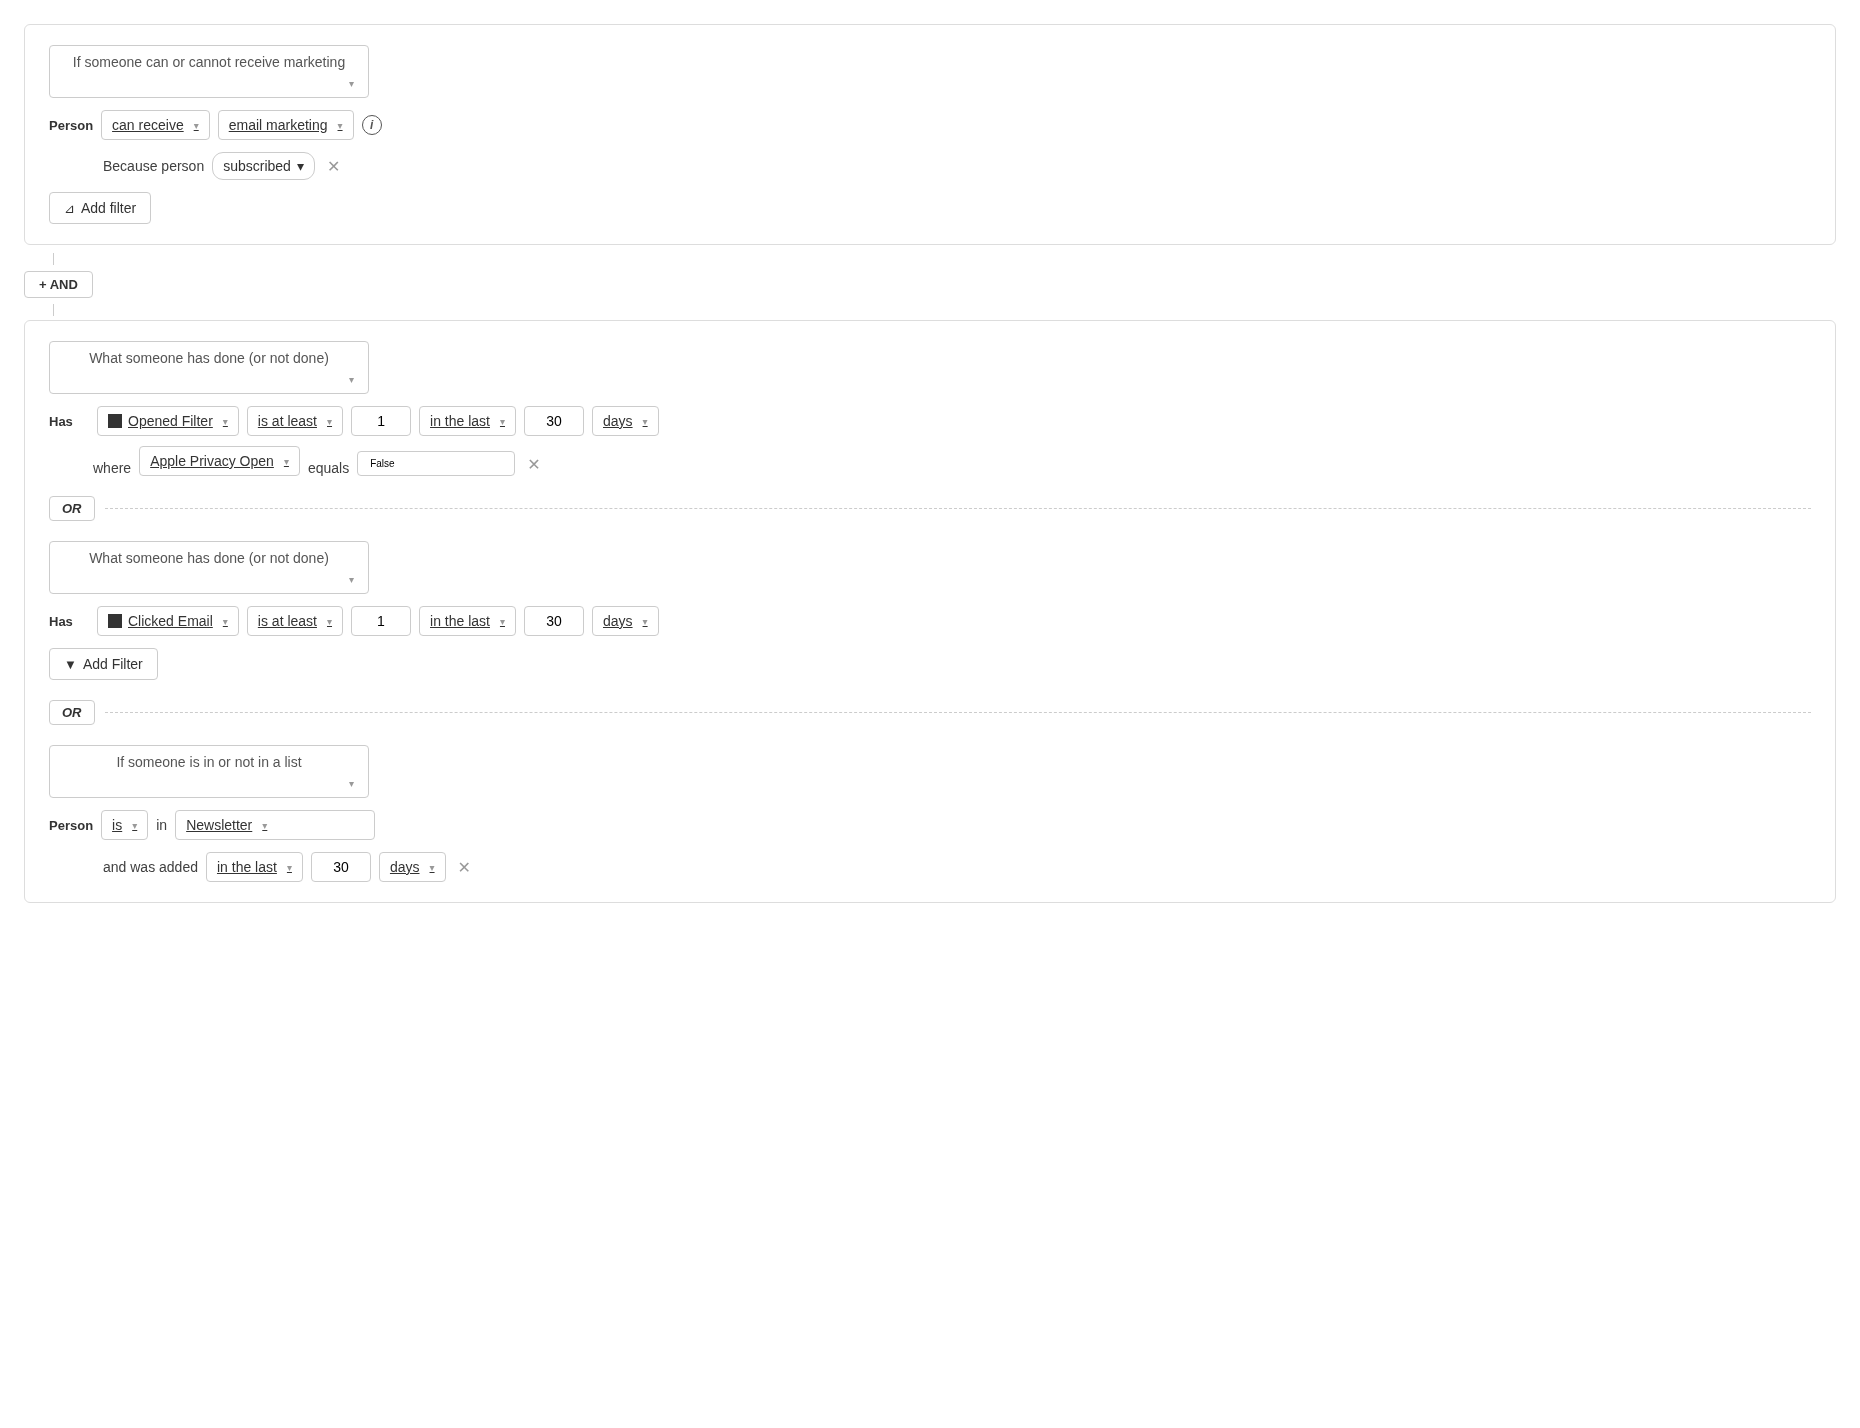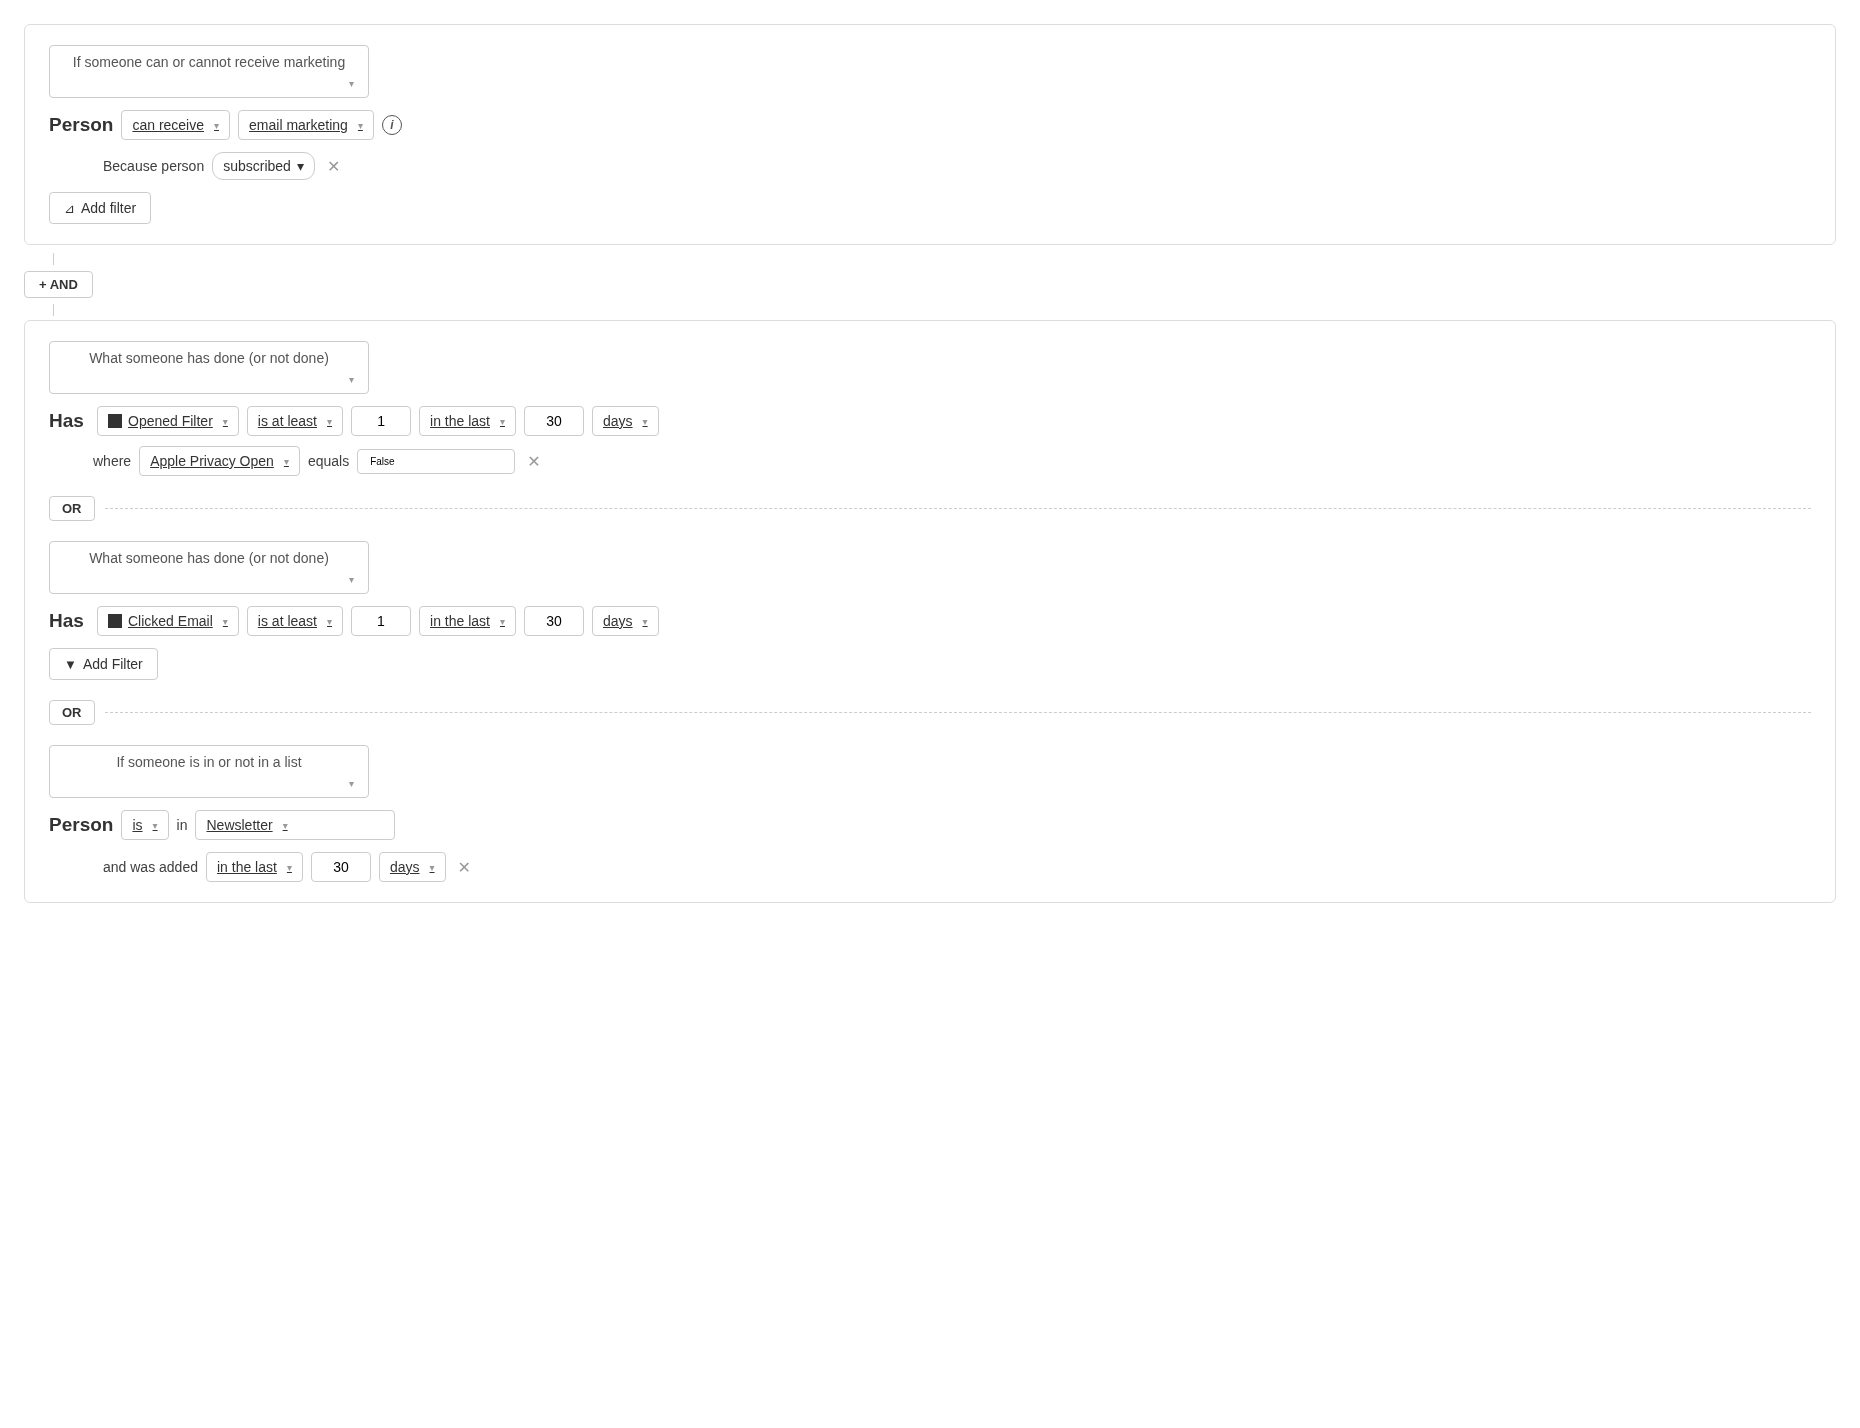--- a/index.html
+++ b/index.html
@@ -53,20 +53,21 @@
       align-items: center;
       border: 1px solid #ccc;
       border-radius: 4px;
       padding: 4px 12px;
       background: #fff;
       font-size: 13px;
       font-weight: 600;
       cursor: pointer;
       color: #333;
       margin: 10px 0;
+      font-style: italic;
     }
 
     .or-line {
       display: flex;
       align-items: center;
       gap: 10px;
       margin: 10px 0;
     }
 
     .or-dashed {
@@ -131,21 +132,21 @@
     .row {
       display: flex;
       align-items: center;
       gap: 8px;
       margin-top: 12px;
       flex-wrap: wrap;
     }
 
     .label-bold {
       font-weight: 700;
-      font-size: 19px;
+      font-size: 13px;
       min-width: 40px;
     }
 
     .label-normal {
       font-size: 14px;
       color: #404040;
     }
 
     .input-box {
       border: 1px solid #ccc;
@@ -296,21 +297,21 @@
         <span class="chevron">▾</span>
       </div>
       <input class="input-box" type="text" value="30" style="">
       <div class="select-box">
         <span>days</span>
         <span class="chevron">▾</span>
       </div>
     </div>
 
     
-    <div class="row" style="margin-left: 44px; margin-top: 10px;">
+    <div class="row" style="margin-left: 44px; margin-top: 10px; align-items: flex-end;">
       <span class="label-normal">where</span>
       <div class="select-box">
         <span>Apple Privacy Open</span>
         <span class="chevron">▾</span>
       </div>
       <span class="label-normal">equals</span>
       <input class="value-input" type="text" value="False" style="">
       <span class="close-icon">✕</span>
     </div>
   </div>

